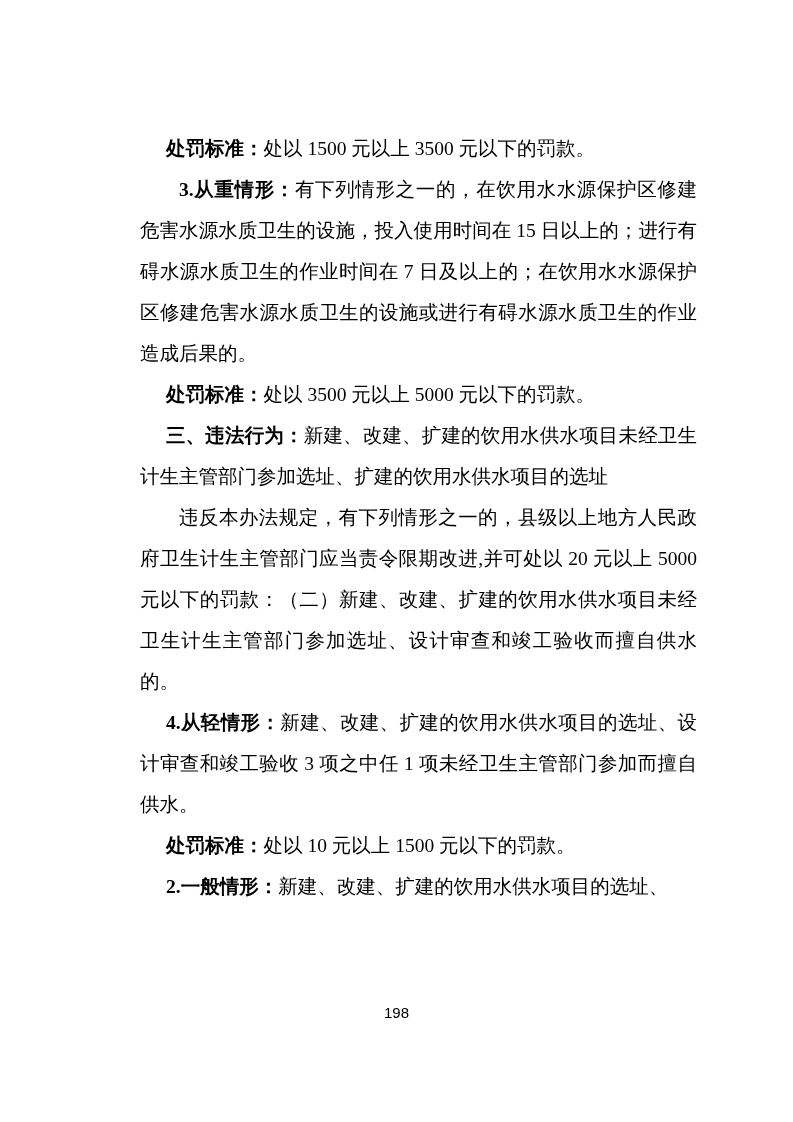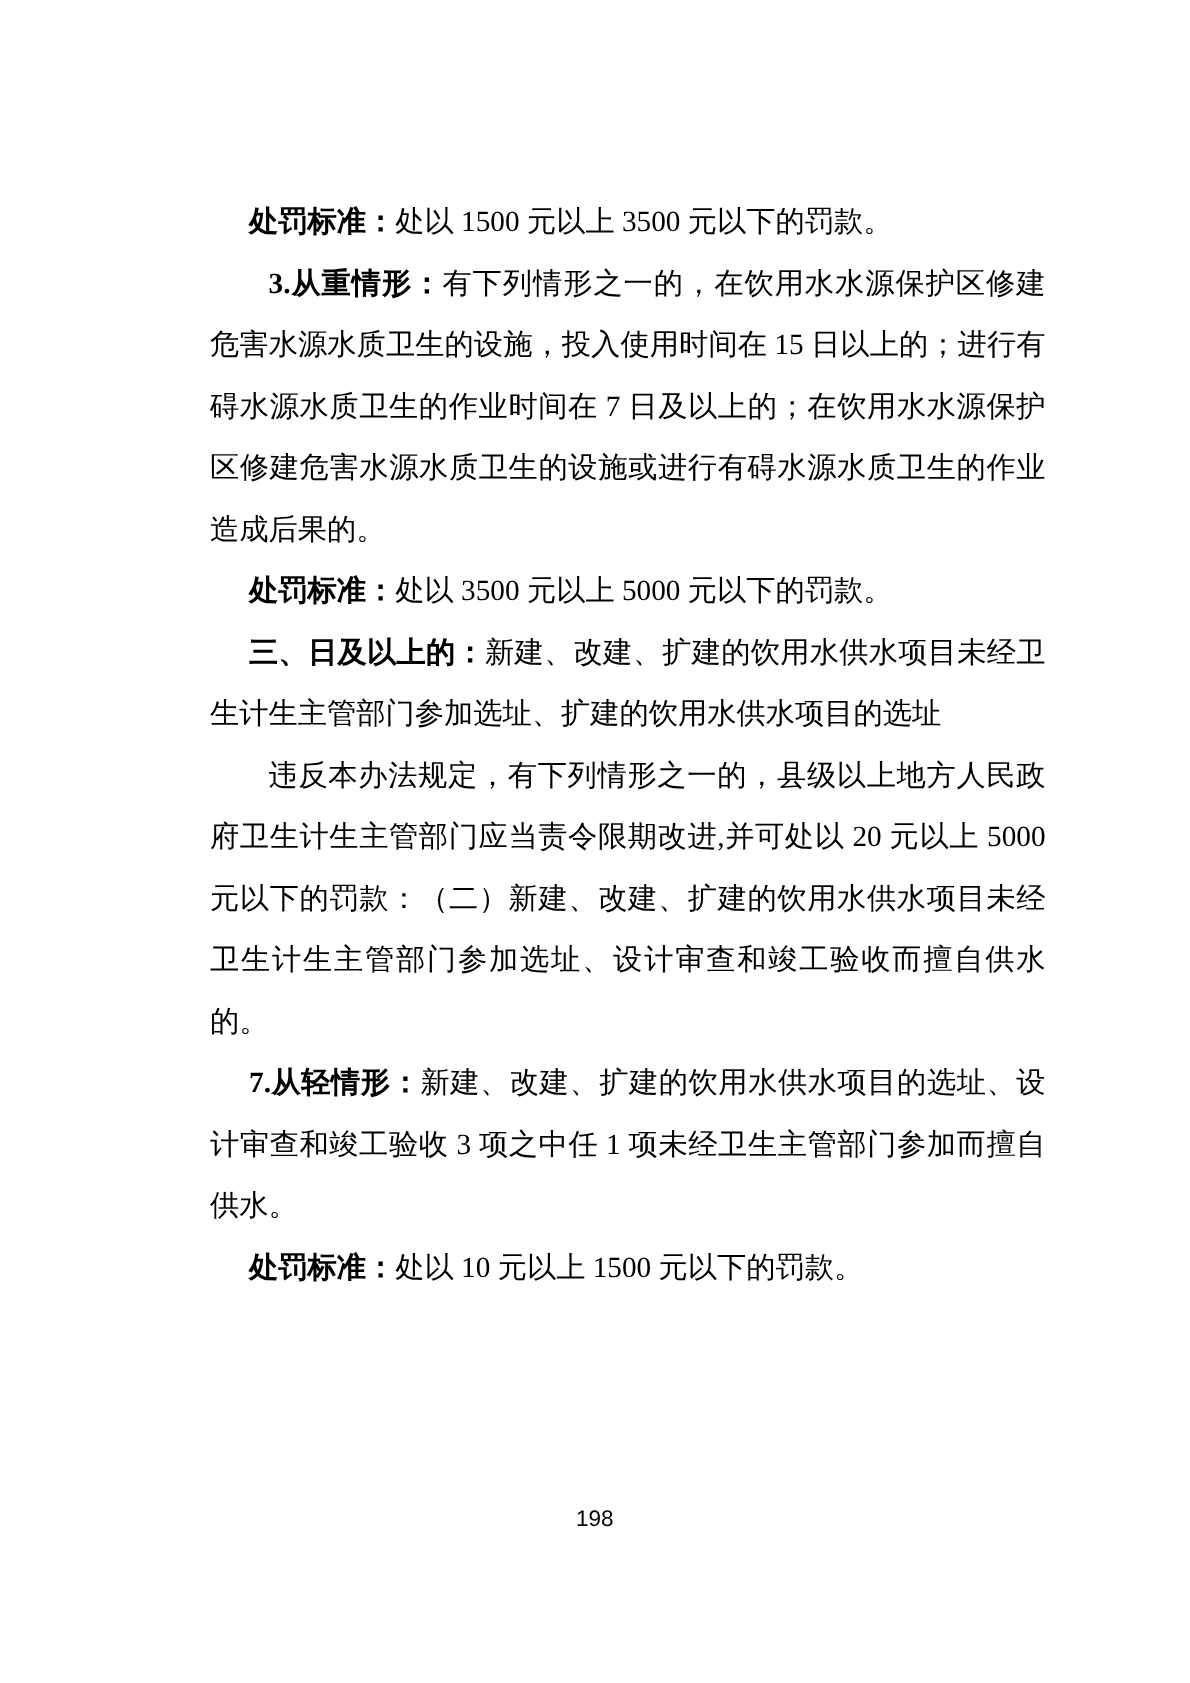--- a/index.html
+++ b/index.html
@@ -59,26 +59,27 @@
 
 <div class="page">
   <div class="body-text">
 
     <p class="indent1"><span class="b">处罚标准：</span><span>处以 1500 元以上 3500 元以下的罚款。</span></p>
 
     <p class="indent2"><span class="b">3.从重情形：</span><span>有下列情形之一的，在饮用水水源保护区修建危害水源水质卫生的设施，投入使用时间在 15 日以上的；进行有碍水源水质卫生的作业时间在 7 日及以上的；在饮用水水源保护区修建危害水源水质卫生的设施或进行有碍水源水质卫生的作业造成后果的。</span></p>
 
     <p class="indent1"><span class="b">处罚标准：</span><span>处以 3500 元以上 5000 元以下的罚款。</span></p>
 
-    <p class="indent1"><span class="b">三、日及以上的：</span><span>新建、改建、扩建的饮用水供水项目未经卫生计生主管部门参加选址、扩建的饮用水供水项目的选址</span></p>
+    <p class="indent1"><span class="b">三、违法行为：</span><span>新建、改建、扩建的饮用水供水项目未经卫生计生主管部门参加选址、扩建的饮用水供水项目的选址</span></p>
 
 
     <p class="indent2"><span class="b"></span><span>违反本办法规定，有下列情形之一的，县级以上地方人民政府卫生计生主管部门应当责令限期改进,并可处以 20 元以上 5000 元以下的罚款：（二）新建、改建、扩建的饮用水供水项目未经卫生计生主管部门参加选址、设计审查和竣工验收而擅自供水的。</span></p>
 
 
-    <p class="indent1"><span class="b">7.从轻情形：</span><span>新建、改建、扩建的饮用水供水项目的选址、设计审查和竣工验收 3 项之中任 1 项未经卫生主管部门参加而擅自供水。</span></p>
+    <p class="indent1"><span class="b">4.从轻情形：</span><span>新建、改建、扩建的饮用水供水项目的选址、设计审查和竣工验收 3 项之中任 1 项未经卫生主管部门参加而擅自供水。</span></p>
 
     <p class="indent1"><span class="b">处罚标准：</span><span>处以 10 元以上 1500 元以下的罚款。</span></p>
 
+    <p class="indent1"><span class="b">2.一般情形：</span><span>新建、改建、扩建的饮用水供水项目的选址、</span></p>
 
   </div>
   <div class="pagenum">198</div>
 </div>
 
 </body></html>

